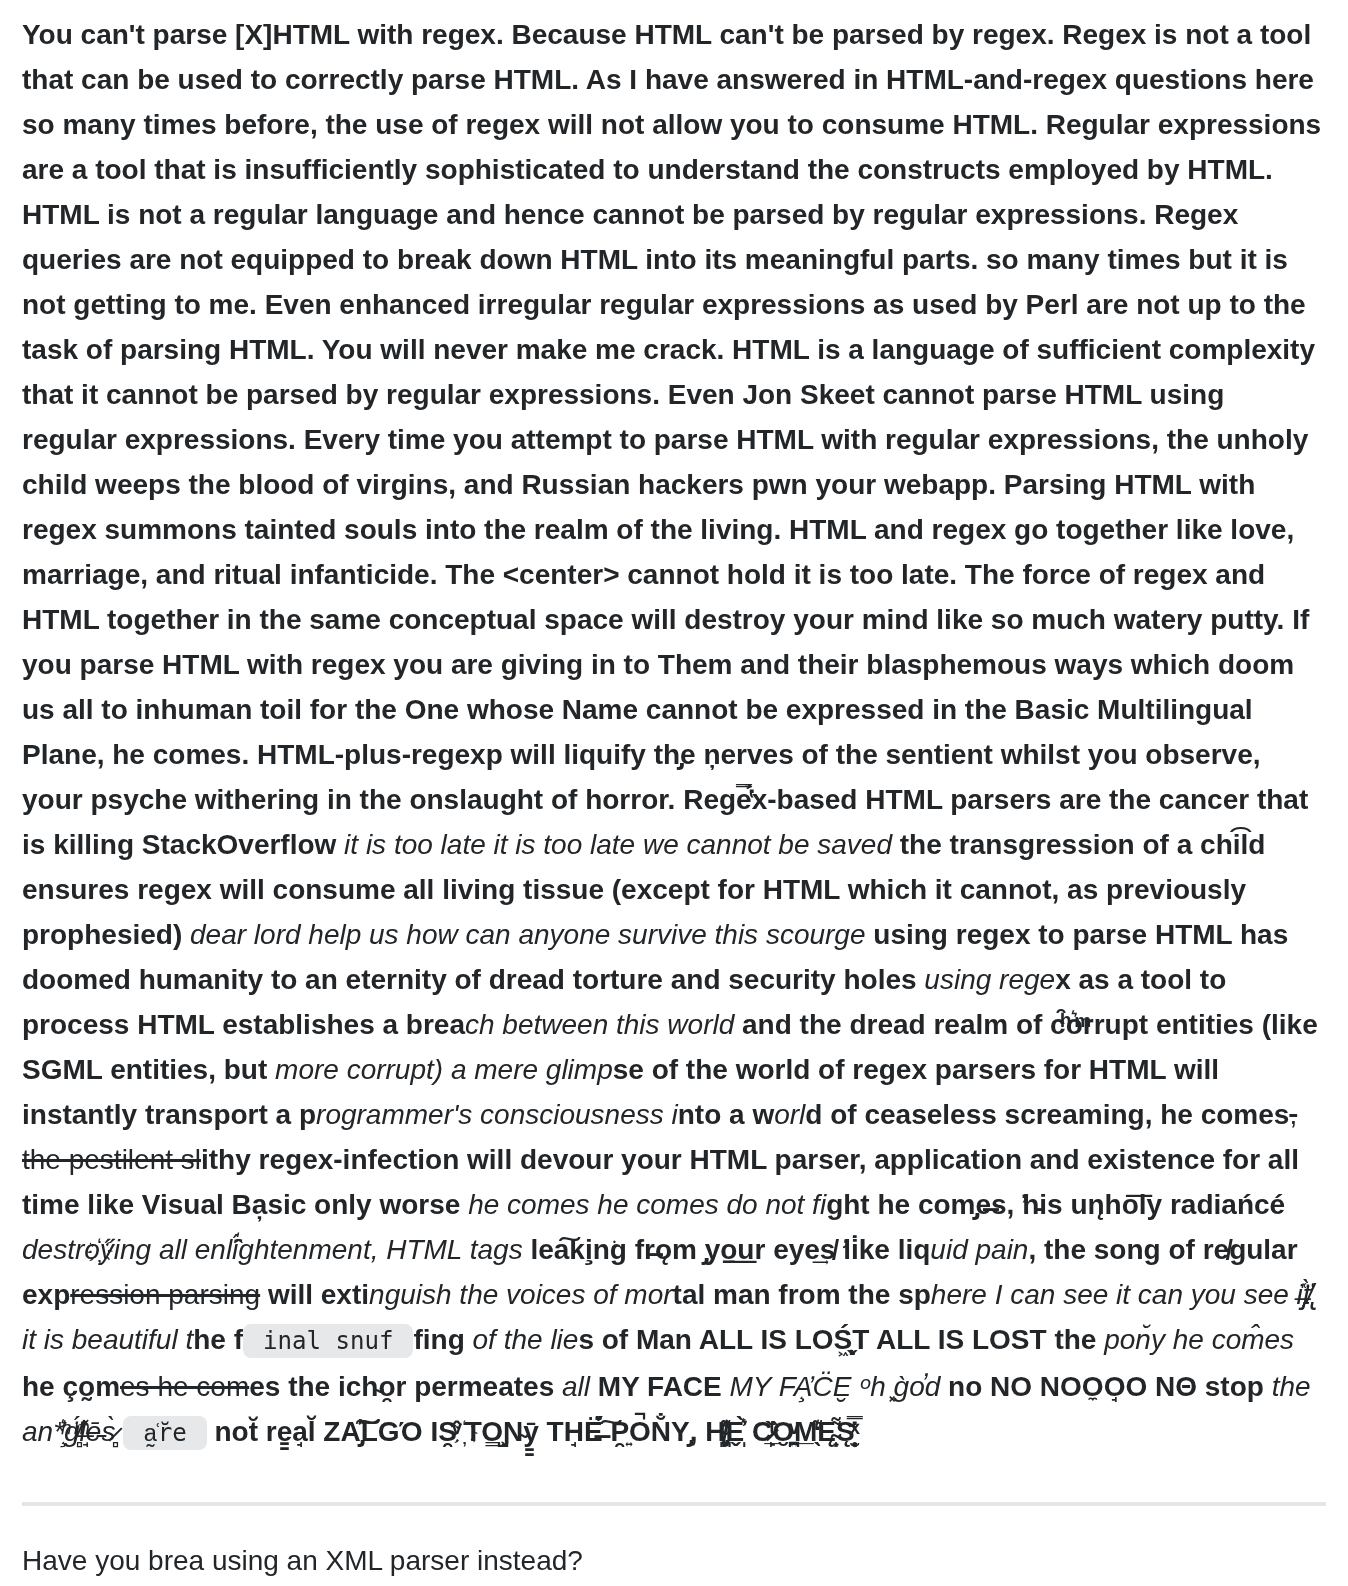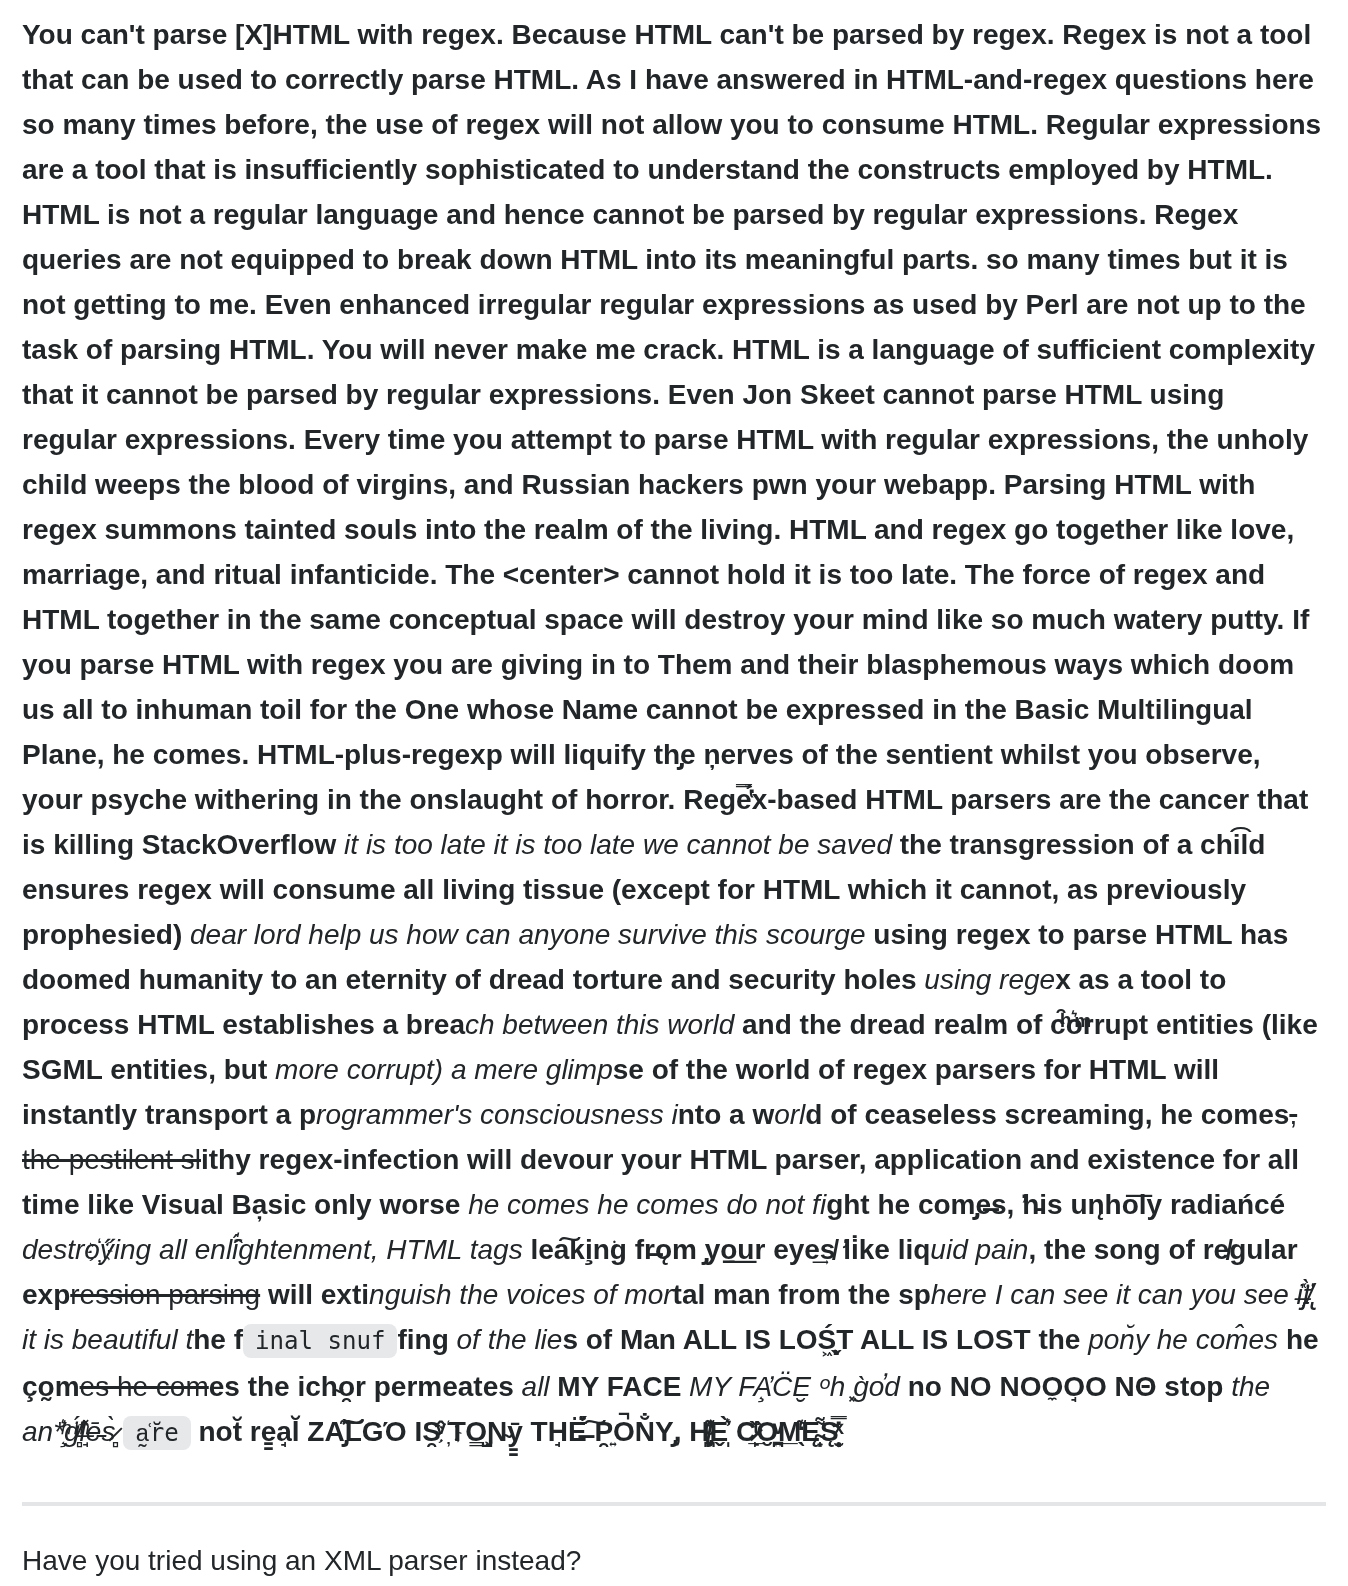--- a/index.html
+++ b/index.html
@@ -24,33 +24,33 @@
   }
   .rn{font-style:normal;font-weight:700;}
   .ri{font-style:italic;font-weight:400;}
   .rb{font-style:normal;font-weight:700;}
   .rbi{font-weight:700;}
   .rs{text-decoration:line-through;text-decoration-thickness:3px;}
   .rc{
     font-family:"DejaVu Sans Mono","Liberation Mono",monospace;
     background:var(--code-bg);
     border-radius:8px;
-    padding:3px 12px;
+    padding:3px 20px;
     font-size:0.86em;
     white-space:nowrap;
   }
   hr.divider{
     border:none;
     border-top:4px solid var(--divider);
     margin:46px 0 0 0;
   }
   .closing{
     margin:32px 0 40px 0;
   }
 </style>
 </head>
 <body>
 
 <div class="post">
   <div class="answer-body" id="answer-body"><span class="rn">You can't parse [X]HTML with regex. Because HTML can't be parsed by regex. Regex is not a tool that can be used to correctly parse HTML. As I have answered in HTML-and-regex questions here so many times before, the use of regex will not allow you to consume HTML. Regular expressions are a tool that is insufficiently sophisticated to understand the constructs employed by HTML. HTML is not a regular language and hence cannot be parsed by regular expressions. Regex queries are not equipped to break down HTML into its meaningful parts. so many times but it is not getting to me. Even enhanced irregular regular expressions as used by Perl are not up to the task of parsing HTML. You will never make me crack. HTML is a language of sufficient complexity that it cannot be parsed by regular expressions. Even Jon Skeet cannot parse HTML using regular expressions. Every time you attempt to parse HTML with regular expressions, the unholy child weeps the blood of virgins, and Russian hackers pwn your webapp. Parsing HTML with regex summons tainted souls into the realm of the living. HTML and regex go together like love, marriage, and ritual infanticide. The &lt;center&gt; cannot hold it is too late. The force of regex and HTML together in the same conceptual space will destroy your mind like so much watery putty. If you parse HTML with regex you are giving in to Them and their blasphemous ways which doom us all to inhuman toil for the One whose Name cannot be expressed in the Basic Multilingual Plane, he comes. HTML-plus-regexp will liquify th̡e ņerves of the sentient whilst you observe, your psyche withering in the onslaught of horror. Rege̿̔̉x-based HTML parsers are the cancer that is killing StackOverflow </span><span class="ri">it is too late it is too late we cannot be saved</span><span class="rn"> the transgression of a chi͡ld ensures regex will consume all living tissue (except for HTML which it cannot, as previously prophesied) </span><span class="ri">dear lord help us how can anyone survive this scourge</span><span class="rn"> using regex to parse HTML has doomed humanity to an eternity of dread torture and security holes </span><span class="ri">using rege</span><span class="rn">x as a tool to process HTML establishes a brea</span><span class="ri">ch between this world</span><span class="rn"> and the dread realm of c̑ͪo͛ͫrrupt entities (like SGML entities, but </span><span class="ri">more corrupt) a mere glimp</span><span class="rn">se of the world of reg</span><span class="rb">ex parsers for HTML will ins</span><span class="rn">tantly transport a p</span><span class="ri">rogrammer's consciousness i</span><span class="rn">nto a w</span><span class="ri">orl</span><span class="rn">d of ceaseless screaming, he comes</span><span class="rs">, the pestilent sl</span><span class="rn">ithy regex-infection wil</span><span class="rb">l devour your HT</span><span class="rn">ML parser, application and existence for all time like Visual Ba̦sic only worse </span><span class="ri">he comes he comes do not fi</span><span class="rn">ght h</span><span class="rb">e com̡e̶s, ̕h̵i</span><span class="rn">s un̨ho͞ly radiańcé </span><span class="ri">destro҉y̋ing all enli̍̈́̂ghtenment, HTML tags </span><span class="rbi">lea͠ki̧n͘g fr̶ǫm ̡yo̠͟ur eye͢s̸ ̛li̇k͏e liq</span><span class="ri">uid pain</span><span class="rn">, the song of re̸gular exp</span><span class="rs">ression parsing</span><span class="rn"> will exti</span><span class="ri">nguish the voices of mor</span><span class="rbi">tal man from the sp</span><span class="ri">here I can see it can you see i̶̡̹̍͑t̸̢̛̀̈ it is beautiful t</span><span class="rn">he f</span><code class="rc">inal snuf</code><span class="rn">fing </span><span class="ri">of the lie</span><span class="rbi">s of Man ALL IS LOŚ͖̬̹̙̝T ALL IS L</span><span class="rn">OST the </span><span class="ri">pon̆y he com̂es</span><span class="rn"> he ço̰m</span><span class="rs">es he com</span><span class="rb">es </span><span class="rbi">the</span><span class="rb"> ich̴</span><span class="rn">o̯r permeates </span><span class="ri">all</span><span class="rn"> MY FACE </span><span class="ri">MY FA̧̓C̈E̮ ᵒh ͓g̀o̕d </span><span class="rbi">no NO NOO̼O̘O N</span><span class="rn">Θ stop </span><span class="ri">the an*̧ͪ͛g̸̻ͫ̈́l̶̘̽ē̵s̷̻̀ </span><code class="rc">a̰͑r̆e</code><span class="rn"> </span><span class="rb">not̆ re̳a̘l̆ ZA̡͊͠͝LGΌ IS̯ͮ̂</span><span class="rn"> ҉TO͇̹̺Ɲ̴ȳ̳ TH̘</span><span class="rb">Ë̶́̉͠ P̯͍O̚N̐Y̡, H̸̡̪ͨ͊̽E̬̩̾͛̀ C̷̙̲ͭ̏O̮̪͍ͮM̲̖͊̒Ę̴̟͙͌S̨̥̫̣ͯ̿̔ͅ</span></div>
   <hr class="divider">
-  <p class="closing">Have you tried using an XML parser instead?</p>
+  <p class="closing">Have you brea using an XML parser instead?</p>
 </div>
 
 </body></html>

